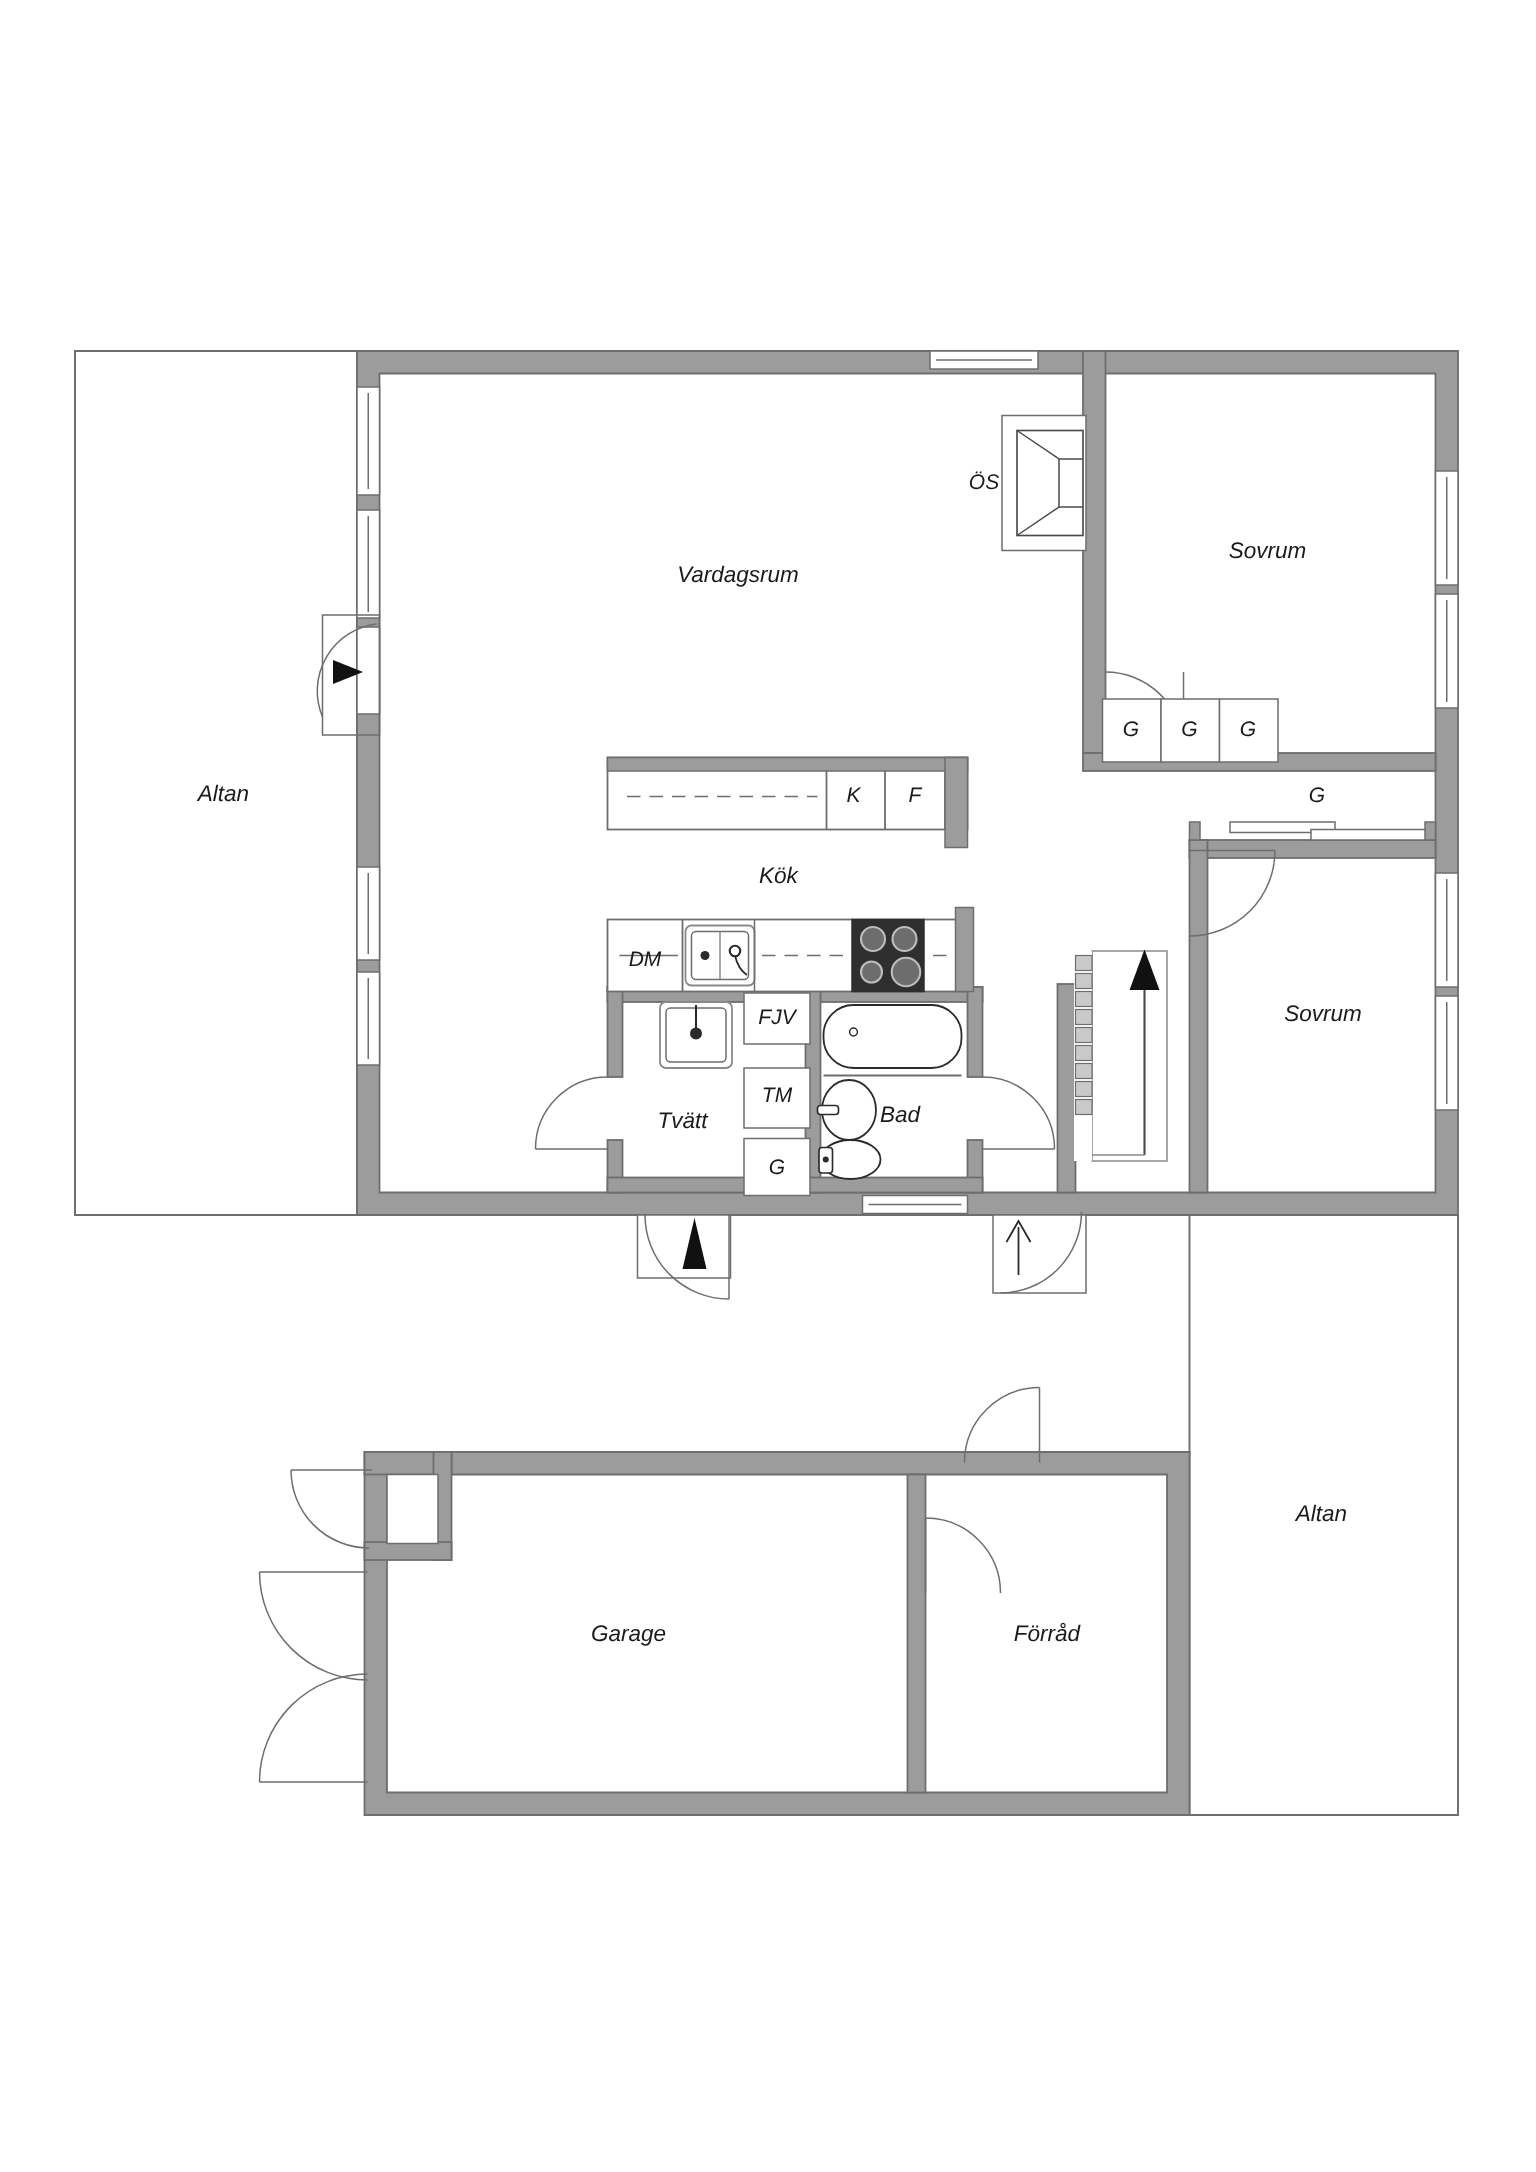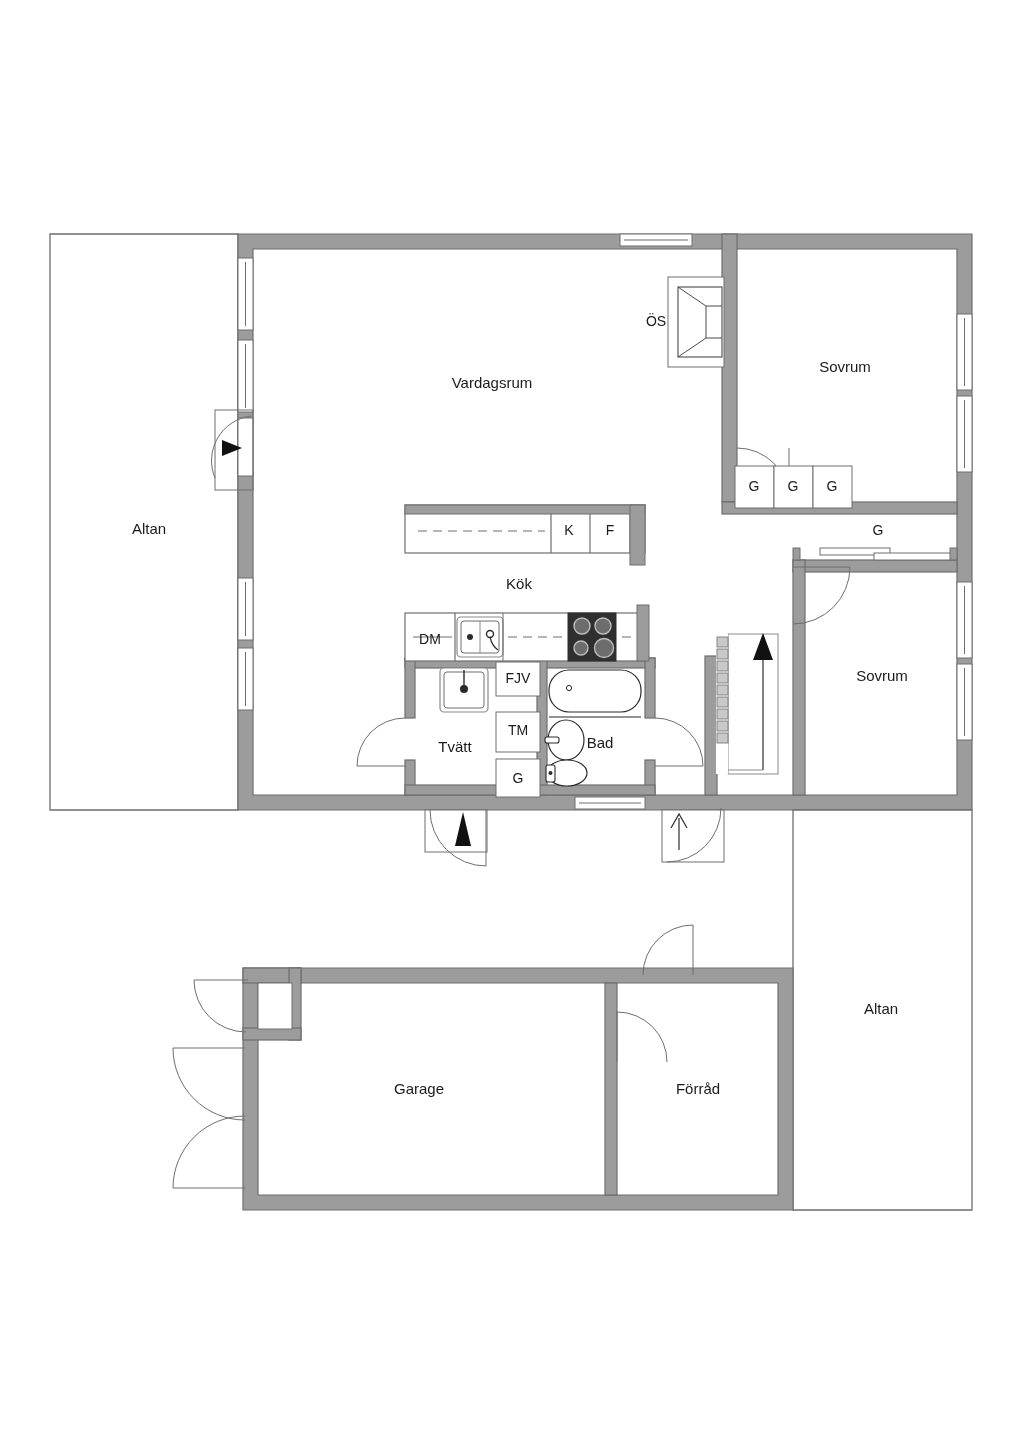--- a/index.html
+++ b/index.html
@@ -13,20 +13,21 @@
     font-family: "Liberation Sans", sans-serif;
     position: relative;
     overflow: hidden;
   }
   #plan-root {
     position: absolute;
     left: 0;
     top: 0;
     width: 1024px;
     height: 1448px;
+    font-style: italic;
   }
   svg#floorplan {
     display: block;
     width: 1024px;
     height: 1448px;
   }
   .room-label {
     font-family: "Liberation Sans", sans-serif;
     font-size: 15px;
     fill: #1a1a1a;

